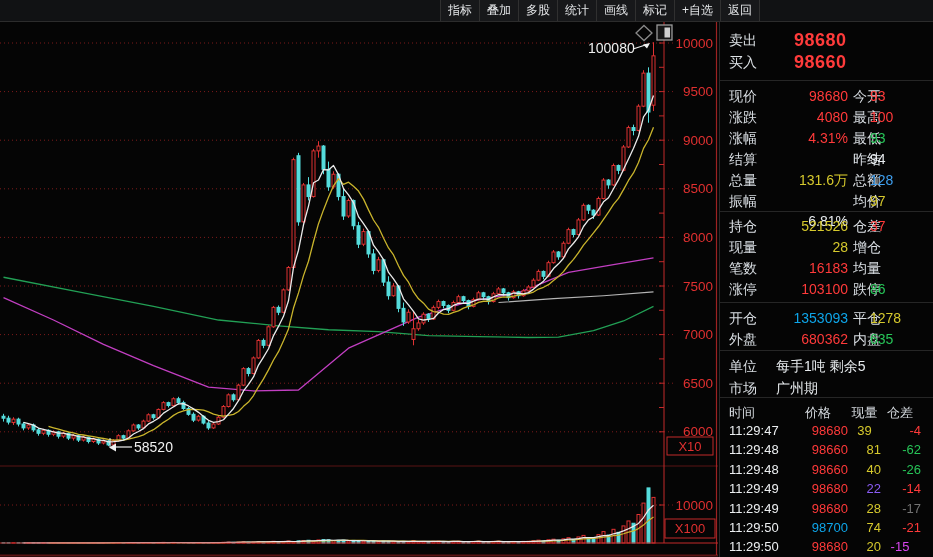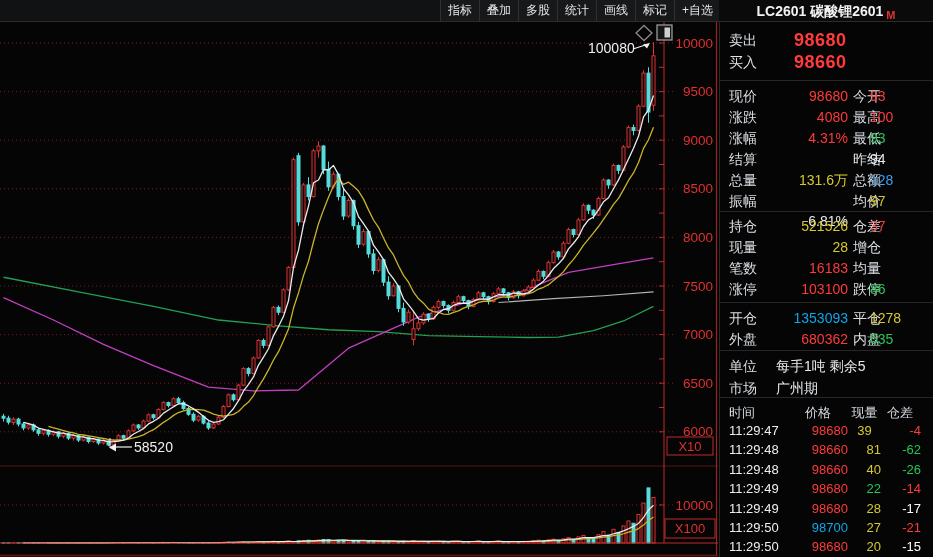--- a/index.html
+++ b/index.html
@@ -45,23 +45,20 @@
     <div class="tb-buttons" id="tbButtons">
         <div class="tb-btn">指标</div>
         <div class="tb-btn">叠加</div>
         <div class="tb-btn">多股</div>
         <div class="tb-btn">统计</div>
         <div class="tb-btn">画线</div>
         <div class="tb-btn">标记</div>
         <div class="tb-btn">+自选</div>
         <div class="tb-btn">返回</div>
       </div>
-    <div class="tb-title">
-      <span class="t">LC2601 碳酸锂2601</span><span class="m">M</span>
-    </div>
   </div>
 
   <svg id="chart" width="718" height="535" viewBox="0 0 718 535">
       <line x1="0" y1="21" x2="675" y2="21" stroke="#a52323" stroke-width="1" stroke-dasharray="1 3" opacity="0.75"></line>
       <line x1="0" y1="69.6" x2="675" y2="69.6" stroke="#a52323" stroke-width="1" stroke-dasharray="1 3" opacity="0.75"></line>
       <line x1="0" y1="118.19999999999999" x2="675" y2="118.19999999999999" stroke="#a52323" stroke-width="1" stroke-dasharray="1 3" opacity="0.75"></line>
       <line x1="0" y1="166.79999999999998" x2="675" y2="166.79999999999998" stroke="#a52323" stroke-width="1" stroke-dasharray="1 3" opacity="0.75"></line>
       <line x1="0" y1="215.39999999999998" x2="675" y2="215.39999999999998" stroke="#a52323" stroke-width="1" stroke-dasharray="1 3" opacity="0.75"></line>
       <line x1="0" y1="264" x2="675" y2="264" stroke="#a52323" stroke-width="1" stroke-dasharray="1 3" opacity="0.75"></line>
       <line x1="0" y1="312.59999999999997" x2="675" y2="312.59999999999997" stroke="#a52323" stroke-width="1" stroke-dasharray="1 3" opacity="0.75"></line>
@@ -633,40 +630,40 @@
           </div>
           <div class="tape-row" style="top: 38.8px;">
             <div class="tc-time">11:29:48</div>
             <div class="tc-price" style="color: rgb(255, 58, 58);">98660</div>
             <div class="tc-qty" style="color: rgb(214, 201, 45);">40</div>
             <div class="tc-delta" style="color: rgb(39, 197, 88);">-26</div>
           </div>
           <div class="tape-row" style="top: 58.2px;">
             <div class="tc-time">11:29:49</div>
             <div class="tc-price" style="color: rgb(255, 58, 58);">98680</div>
-            <div class="tc-qty" style="color: #22c55e;">22</div>
+            <div class="tc-qty" style="color: #8b5cf6;">22</div>
             <div class="tc-delta" style="color: rgb(255, 58, 58);">-14</div>
           </div>
           <div class="tape-row" style="top: 77.6px;">
             <div class="tc-time">11:29:49</div>
             <div class="tc-price" style="color: rgb(255, 58, 58);">98680</div>
             <div class="tc-qty" style="color: rgb(214, 201, 45);">28</div>
-            <div class="tc-delta" style="color: #ffffff;">-17</div>
+            <div class="tc-delta" style="color: #737373;">-17</div>
           </div>
           <div class="tape-row" style="top: 97px;">
             <div class="tc-time">11:29:50</div>
             <div class="tc-price" style="color: #0ea5e9;">98700</div>
-            <div class="tc-qty" style="color: rgb(214, 201, 45);">27</div>
+            <div class="tc-qty" style="color: rgb(214, 201, 45);">74</div>
             <div class="tc-delta" style="color: rgb(255, 58, 58);">-21</div>
           </div>
           <div class="tape-row" style="top: 116.4px;">
             <div class="tc-time">11:29:50</div>
             <div class="tc-price" style="color: rgb(255, 58, 58);">98680</div>
             <div class="tc-qty" style="color: rgb(214, 201, 45);">20</div>
-            <div class="tc-delta" style="color: #ffffff;">-15</div>
+            <div class="tc-delta" style="color: #d946ef; text-align: center;">-15</div>
           </div>
           <div class="tape-row" style="top: 135.8px;">
             <div class="tc-time">11:29:51</div>
             <div class="tc-price" style="color: rgb(255, 58, 58);">98660</div>
             <div class="tc-qty" style="color: rgb(214, 201, 45);">51</div>
             <div class="tc-delta" style="color: rgb(39, 197, 88);">-20</div>
           </div>
         </div>
       </div>
   </div>

